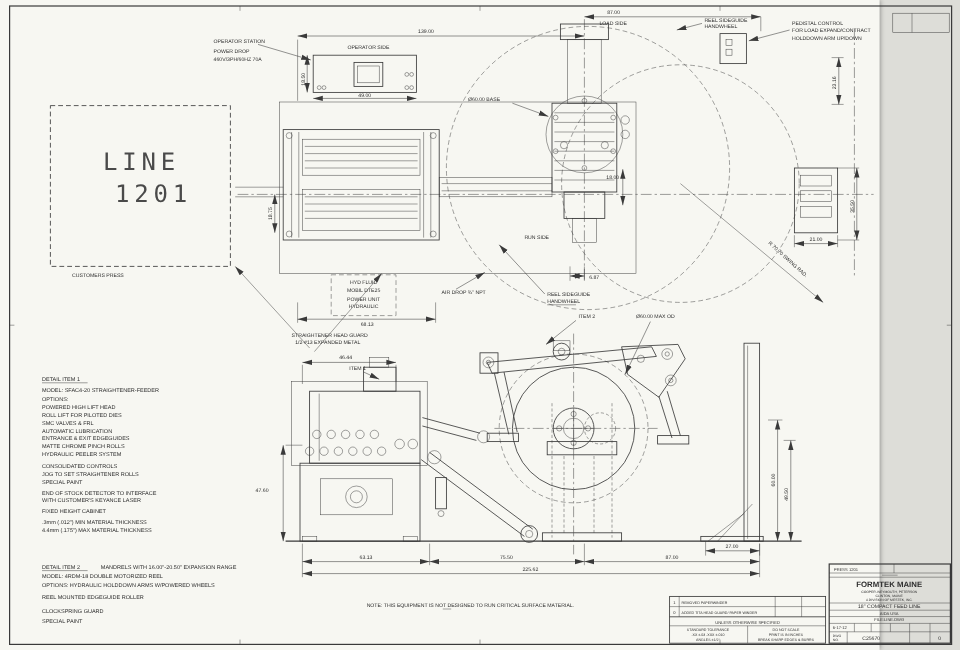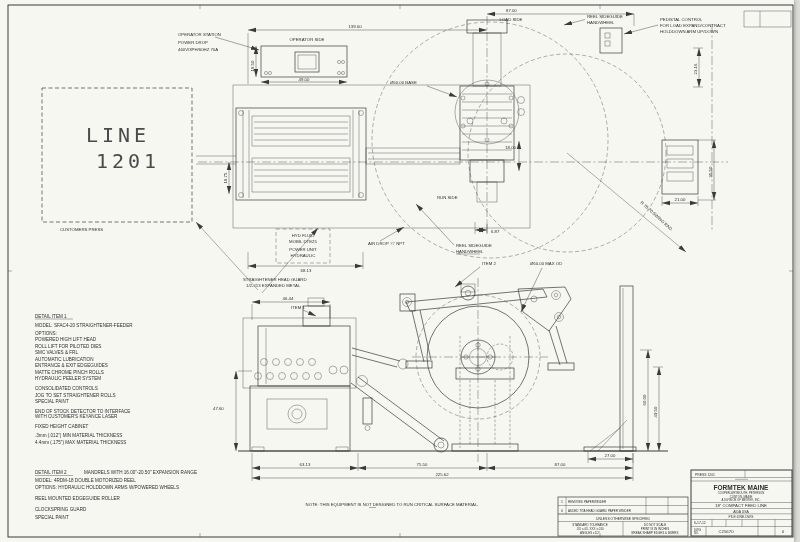--- a/index.html
+++ b/index.html
@@ -1,16 +1,16 @@
 <!DOCTYPE html>
 <html><head>
 <meta charset="utf-8">
 <style>
   html,body{margin:0;padding:0;background:#ddddd8;}
-  .sheet{width:794px;height:542px;position:relative;background:#f7f7f2;box-shadow:0 0 4px rgba(0,0,0,.4);}
+  .sheet{width:733px;height:542px;position:relative;background:#f7f7f2;box-shadow:0 0 4px rgba(0,0,0,.4);}
   svg{display:block}
   svg text{font-family:"Liberation Sans",sans-serif;fill:#2e2e2e;}
   .ln{fill:none;stroke:#3a3a3a;stroke-width:.7;}
   .th{fill:none;stroke:#3a3a3a;stroke-width:.4;}
   .bd{fill:none;stroke:#3a3a3a;stroke-width:1;}
   .dim{fill:none;stroke:#3a3a3a;stroke-width:.45;}
   .dash{stroke-dasharray:4 2.5;}
   .hid{stroke-dasharray:2.6 1.8;}
   .cl{fill:none;stroke:#4a4a4a;stroke-width:.45;stroke-dasharray:9 2.5 2 2.5;}
   .t3{font-size:3px;} .t34{font-size:3.4px;} .t4{font-size:4.3px;} .t46{font-size:4.6px;} .t65{font-size:6.5px;font-weight:bold;} .t28{font-size:2.8px;}

